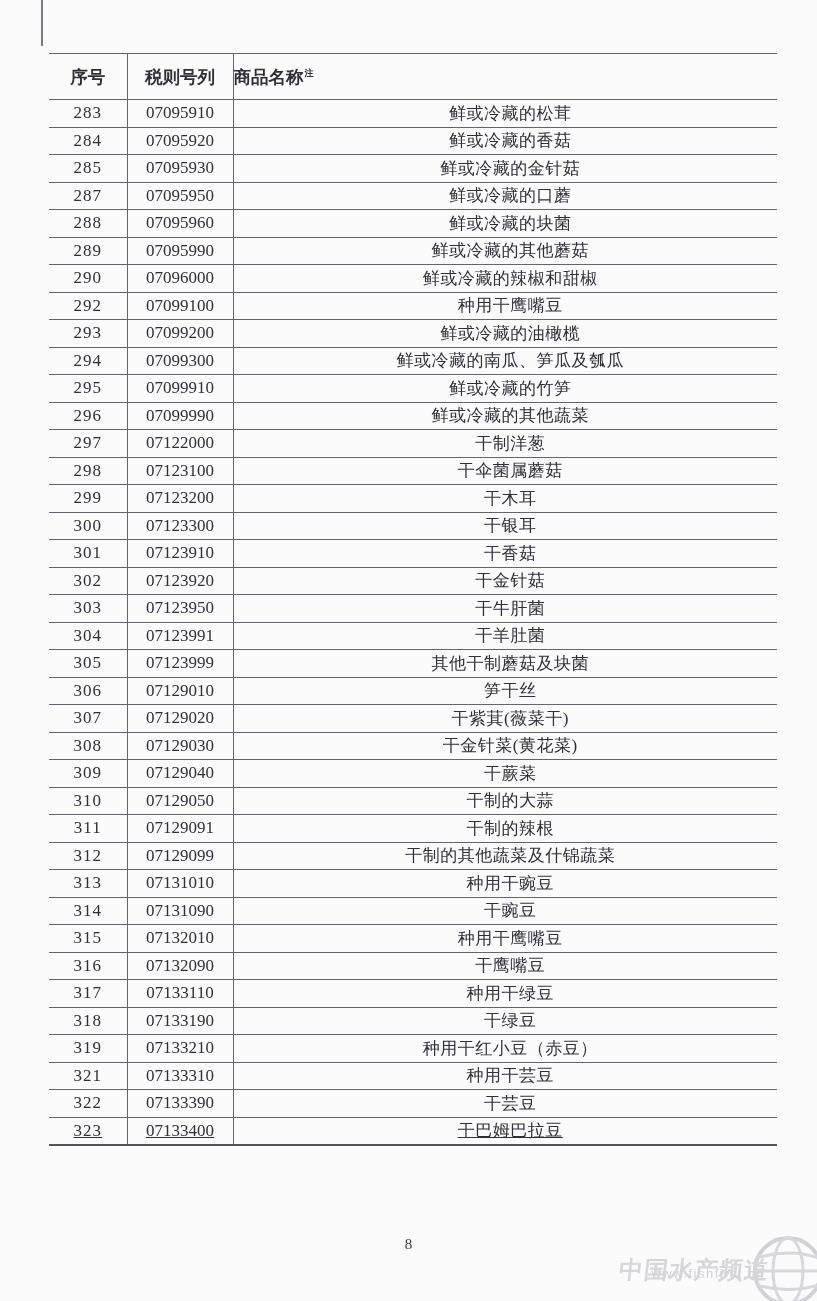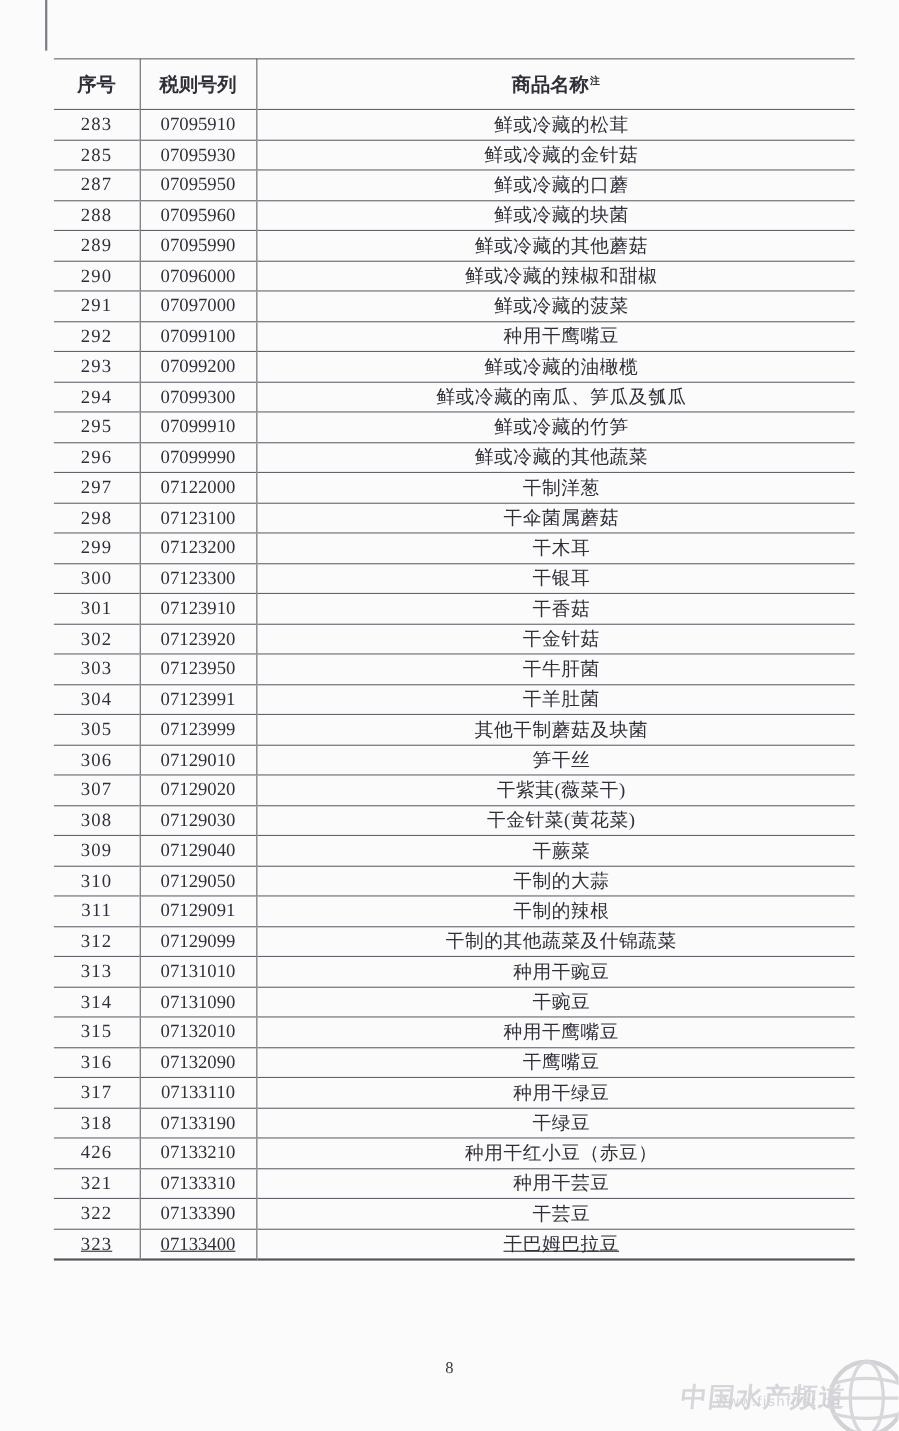--- a/index.html
+++ b/index.html
@@ -38,21 +38,21 @@
   table.tariff th, table.tariff td {
     border-top: 1px solid #64646c;
     font-size: 17px;
     vertical-align: middle;
     white-space: nowrap;
     overflow: hidden;
   }
   table.tariff th {
     height: 46px;
     font-weight: bold;
-    text-align: center;
+    text-align: left;
     font-size: 17.5px;
   }
   table.tariff td { height: 27.5px; }
   table.tariff th:nth-child(1), table.tariff th:nth-child(2),
   table.tariff td:nth-child(1), table.tariff td:nth-child(2) {
     border-right: 1.5px solid #64646c;
     text-align: center;
   }
   table.tariff td:nth-child(3) {
     text-align: center;
@@ -131,20 +131,25 @@
         <th><span>商品名称</span><sup class="note">注</sup></th>
       </tr>
     </thead>
     <tbody id="table-body">
         <tr>
           <td>283</td>
           <td>07095910</td>
           <td>鲜或冷藏的松茸</td>
         </tr>
         <tr>
+          <td>284</td>
+          <td>07095920</td>
+          <td>鲜或冷藏的香菇</td>
+        </tr>
+        <tr>
           <td>285</td>
           <td>07095930</td>
           <td>鲜或冷藏的金针菇</td>
         </tr>
         <tr>
           <td>287</td>
           <td>07095950</td>
           <td>鲜或冷藏的口蘑</td>
         </tr>
         <tr>
@@ -156,25 +161,20 @@
           <td>289</td>
           <td>07095990</td>
           <td>鲜或冷藏的其他蘑菇</td>
         </tr>
         <tr>
           <td>290</td>
           <td>07096000</td>
           <td>鲜或冷藏的辣椒和甜椒</td>
         </tr>
         <tr>
-          <td>291</td>
-          <td>07097000</td>
-          <td>鲜或冷藏的菠菜</td>
-        </tr>
-        <tr>
           <td>292</td>
           <td>07099100</td>
           <td>种用干鹰嘴豆</td>
         </tr>
         <tr>
           <td>293</td>
           <td>07099200</td>
           <td>鲜或冷藏的油橄榄</td>
         </tr>
         <tr>
@@ -296,21 +296,21 @@
           <td>317</td>
           <td>07133110</td>
           <td>种用干绿豆</td>
         </tr>
         <tr>
           <td>318</td>
           <td>07133190</td>
           <td>干绿豆</td>
         </tr>
         <tr>
-          <td>426</td>
+          <td>319</td>
           <td>07133210</td>
           <td>种用干红小豆（赤豆）</td>
         </tr>
         <tr>
           <td>321</td>
           <td>07133310</td>
           <td>种用干芸豆</td>
         </tr>
         <tr>
           <td>322</td>

